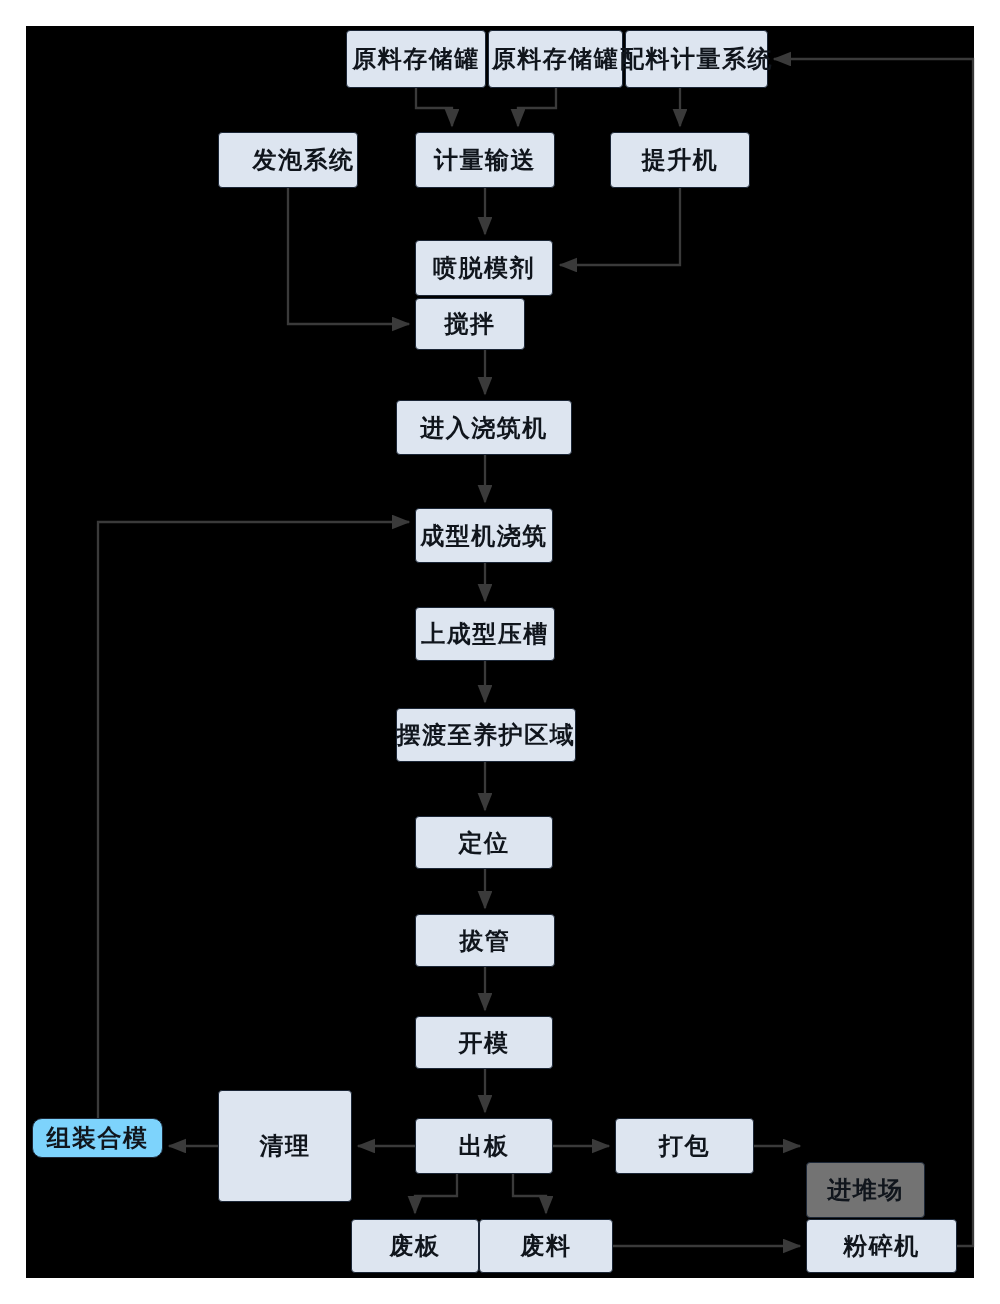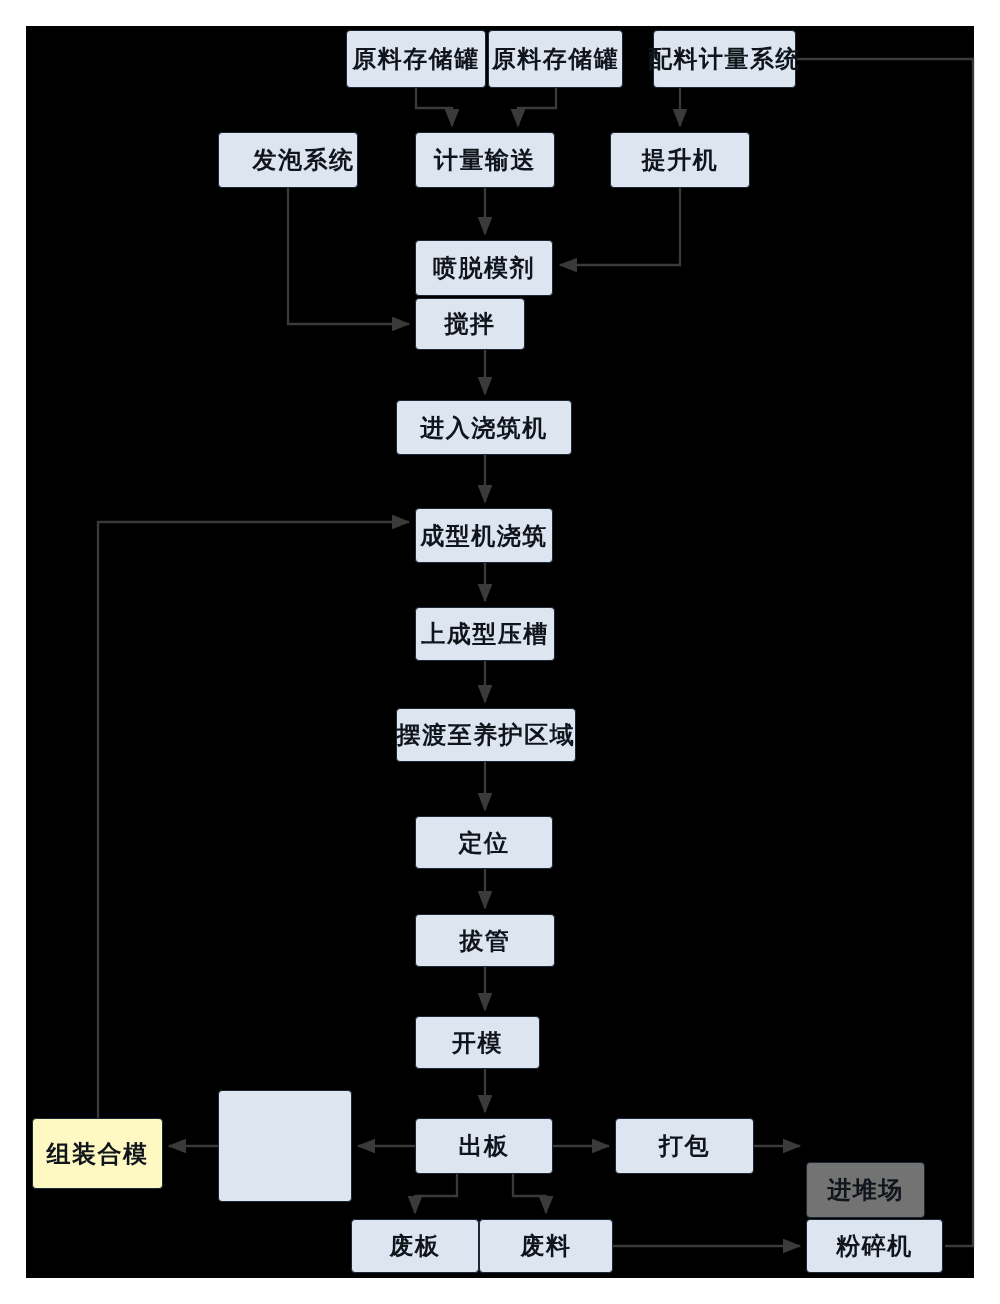--- a/index.html
+++ b/index.html
@@ -126,21 +126,21 @@
     </g>
   </svg>
 
   <div id="nodes">
       <div class="node" style="left: 346px; top: 30px; width: 140px; height: 58px; background: rgb(221, 229, 240); border-color: rgb(27, 38, 54);">
         <span>原料存储罐</span>
       </div>
       <div class="node" style="left: 488px; top: 30px; width: 135px; height: 58px; background: rgb(221, 229, 240); border-color: rgb(27, 38, 54);">
         <span>原料存储罐</span>
       </div>
-      <div class="node" style="left: 653px; top: 30px; width: 143px; height: 58px; background: rgb(221, 229, 240); border-color: rgb(27, 38, 54);">
+      <div class="node" style="left: 625px; top: 30px; width: 143px; height: 58px; background: rgb(221, 229, 240); border-color: rgb(27, 38, 54);">
         <span>配料计量系统</span>
       </div>
       <div class="node" style="left: 218px; top: 132px; width: 140px; height: 56px; background: rgb(221, 229, 240); border-color: rgb(27, 38, 54); padding-left: 31px;">
         <span>发泡系统</span>
       </div>
       <div class="node" style="left: 415px; top: 132px; width: 140px; height: 56px; background: rgb(221, 229, 240); border-color: rgb(27, 38, 54);">
         <span>计量输送</span>
       </div>
       <div class="node" style="left: 610px; top: 132px; width: 140px; height: 56px; background: rgb(221, 229, 240); border-color: rgb(27, 38, 54);">
         <span>提升机</span>
@@ -162,40 +162,43 @@
       </div>
       <div class="node" style="left: 396px; top: 708px; width: 180px; height: 54px; background: rgb(221, 229, 240); border-color: rgb(27, 38, 54);">
         <span>摆渡至养护区域</span>
       </div>
       <div class="node" style="left: 415px; top: 816px; width: 138px; height: 53px; background: rgb(221, 229, 240); border-color: rgb(27, 38, 54);">
         <span>定位</span>
       </div>
       <div class="node" style="left: 415px; top: 914px; width: 140px; height: 53px; background: rgb(221, 229, 240); border-color: rgb(27, 38, 54);">
         <span>拔管</span>
       </div>
-      <div class="node" style="left: 415px; top: 1016px; width: 125px; height: 53px; background: rgb(221, 229, 240); border-color: rgb(27, 38, 54);">
+      <div class="node" style="left: 415px; top: 1016px; width: 138px; height: 53px; background: rgb(221, 229, 240); border-color: rgb(27, 38, 54);">
         <span>开模</span>
       </div>
-      <div class="node" style="left: 32px; top: 1118px; width: 131px; height: 71px; background: #fef9c3; border-color: rgb(27, 38, 54);">
+      <div class="node" style="left: 32px; top: 1118px; width: 131px; height: 40px; background: #7dd3fc; border-color: rgb(27, 38, 54); border-radius: 10px;">
         <span>组装合模</span>
       </div>
       <div class="node" style="left: 415px; top: 1118px; width: 138px; height: 56px; background: rgb(221, 229, 240); border-color: rgb(27, 38, 54);">
         <span>出板</span>
       </div>
       <div class="node" style="left: 615px; top: 1118px; width: 139px; height: 56px; background: rgb(221, 229, 240); border-color: rgb(27, 38, 54);">
         <span>打包</span>
       </div>
       <div class="node" style="left: 806px; top: 1118px; width: 119px; height: 56px; background: #737373; border-color: rgb(27, 38, 54); margin-top: 44px;">
         <span>进堆场</span>
       </div>
       <div class="node" style="left: 351px; top: 1219px; width: 128px; height: 54px; background: rgb(221, 229, 240); border-color: rgb(27, 38, 54);">
         <span>废板</span>
       </div>
       <div class="node" style="left: 479px; top: 1219px; width: 134px; height: 54px; background: rgb(221, 229, 240); border-color: rgb(27, 38, 54);">
         <span>废料</span>
       </div>
-      <div class="node" style="left: 806px; top: 1219px; width: 137px; height: 54px; background: rgb(221, 229, 240); border-color: rgb(27, 38, 54);">
+      <div class="node" style="left: 806px; top: 1219px; width: 151px; height: 54px; background: rgb(221, 229, 240); border-color: rgb(27, 38, 54);">
         <span>粉碎机</span>
       </div>
       <div class="node stacked" style="left: 218px; top: 1090px; width: 134px; height: 112px; background: rgb(221, 229, 240); border-color: rgb(27, 38, 54);">
+        <div class="seg">
+          <span>清理</span>
+        </div>
       </div>
     </div>
 </div>
 
 </body></html>

